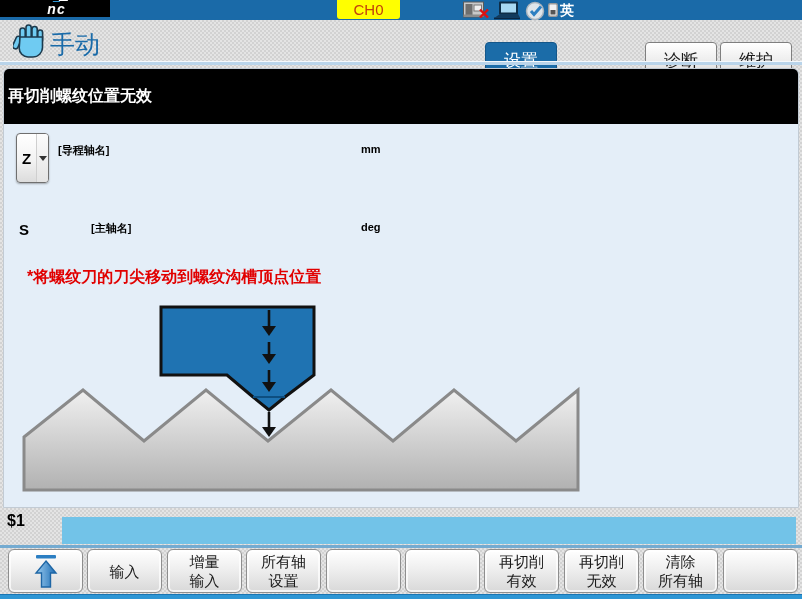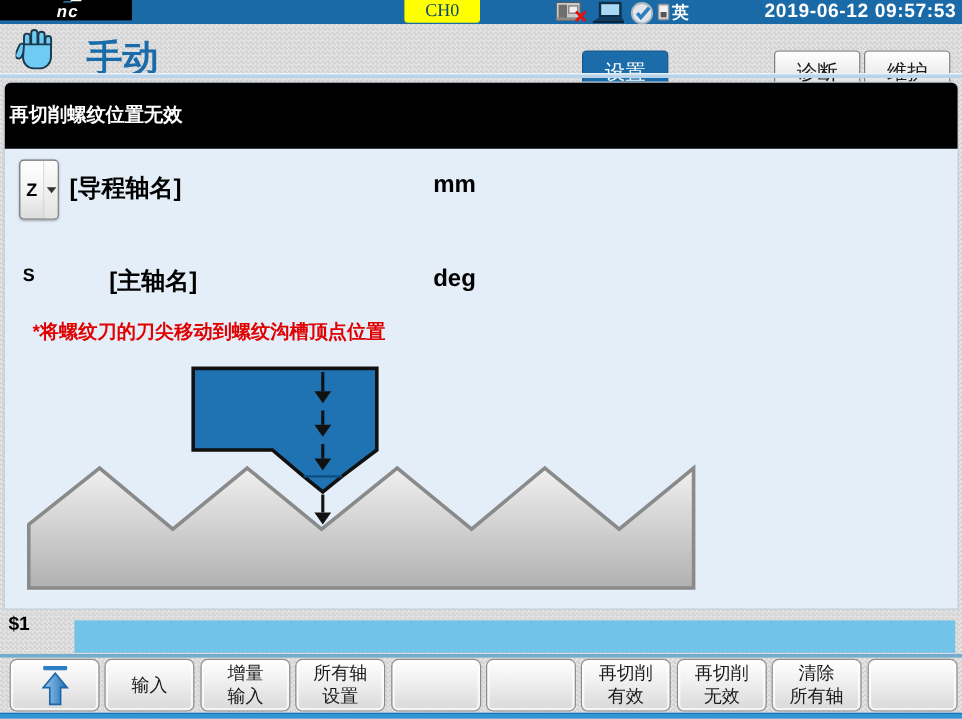--- a/index.html
+++ b/index.html
@@ -17,31 +17,31 @@
   .topbar { left:0; top:0; width:802px; height:20px; background:#1a6aa8; }
   .logo-box { left:0; top:0; width:110px; height:17px; background:#000;
               display:flex; align-items:center;flex-direction:column; }
   .logo-slash { display:inline-block; width:9px; height:12px; background:#fff;
                 transform:skewX(-30deg); margin-left:16px; }
   .logo-blue  { display:inline-block; width:7px; height:12px; background:#2e96d4;
                 transform:skewX(-30deg); margin-left:2px; }
   .logo-text  { color:#fff; font-style:italic; font-weight:bold; font-size:14px;
                 margin-left:3px; letter-spacing:1px; }
   .ch-badge { left:337px; top:0; width:63px; height:19px; background:#ffff00;
-              color:#0c4a6e; font-size:15px; display:flex; align-items:center;
-              justify-content:center; border-radius:0 0 3px 3px;font-family:Liberation Serif, serif; }
+              color:#c2410c; font-size:15px; display:flex; align-items:center;
+              justify-content:center; border-radius:0 0 3px 3px; }
   .tb-icon { top:1px; }
   .lang { left:560px; top:2px; color:#fff; font-weight:bold; font-size:14px; }
   .datetime { right:5px; top:1px; color:#fff; font-weight:bold; font-size:16px;
               letter-spacing:.5px; }
 
   
   .modebar { left:0; top:20px; width:802px; height:43px; }
   .hand { left:13px; top:3px; }
-  .mode-label { left:72px; top:8px; color:#1a6ba9; font-weight:bold; font-size:30px; }
+  .mode-label { left:50px; top:8px; color:#1a6ba9; font-weight:normal; font-size:25px; }
   .tab { top:22px; width:72px; height:36px; border:1px solid #7f7f7f; border-radius:4px;
          background:linear-gradient(#ffffff,#ececec 55%,#d7d7d7);
          color:#1c1c1c; font-size:17px; display:flex; align-items:center;
          justify-content:center; box-shadow:0 1px 0 #fff; cursor:pointer; }
   .tab.active { background:#1b6ca8; color:#fff; border-color:#14578a; }
   .separator { left:0; top:61px; width:802px; height:4px; background:#b9d4ea;
                border-top:1px solid #f4f8fb; }
 
   
   .panel { left:3px; top:68px; width:796px; height:440px; background:#e4eef8;
@@ -53,21 +53,21 @@
            background:linear-gradient(#ffffff,#f3f3f3 55%,#dcdcdc);
            border:1px solid #6f6f6f; border-radius:4px; display:flex;
            box-shadow:0 1px 2px rgba(0,0,0,.3); cursor:pointer; }
   .combo-val { flex:1; display:flex; align-items:center; justify-content:center;
                font-weight:bold; font-size:15px; color:#000; }
   .combo-btn { width:12px; border-left:1px solid #cfcfcf; display:flex; align-items:center;
                justify-content:center; background:linear-gradient(#fcfcfc,#e4e4e4);
                border-radius:0 3px 3px 0; }
   .caret-down { width:0; height:0; border-left:4px solid transparent;
                 border-right:4px solid transparent; border-top:5px solid #333; }
-  .fld { font-weight:bold; font-size:20px; color:#000; }
+  .fld { font-weight:bold; font-size:11px; color:#000; }
   .lbl-lead   { left:54px;  top:74px; }
   .unit-mm    { left:357px; top:74px; }
   .axis-s     { left:15px;  top:152px; font-size:15px; }
   .lbl-spindle{ left:44px;  top:152px;padding-left:43px; }
   .unit-deg   { left:357px; top:152px; }
   .note { left:23px; top:198px; color:#e10000; font-weight:bold; font-size:16px; }
   .diagram { left:0; top:231px; }
 
   
   .status-label { left:7px; top:512px; font-weight:bold; font-size:16px; color:#000; }
@@ -110,21 +110,20 @@
   </svg>
   <svg class="abs tb-icon" style="left:524px" width="24" height="20" viewBox="0 0 24 20">
     <circle cx="11" cy="10" r="8.5" fill="#dfe5ea" stroke="#aab4bd" stroke-width="1.5"></circle>
     <path d="M7 10 l3 3.5 l7 -8" stroke="#2d7fc1" stroke-width="3" fill="none"></path>
   </svg>
   <svg class="abs" style="left:548px; top:3px" width="10" height="14" viewBox="0 0 10 14">
     <rect x="0.75" y="0.75" width="8.5" height="12.5" rx="1.5" fill="#f2f2f2" stroke="#9a9a9a" stroke-width="1.5"></rect>
     <rect x="2.5" y="7" width="5" height="4.5" fill="#555"></rect>
   </svg>
   <span class="abs lang">英</span>
-  <span class="abs datetime">2019-06-12 09:57:53</span>
 </div>
 
 <div class="abs modebar">
   <svg class="abs hand" width="34" height="38" viewBox="0 0 34 38">
     <g fill="#6fcbf2" stroke="#1c3a4d" stroke-width="1.6">
       <rect x="1.5" y="13" width="5.5" height="13" rx="2.7" transform="rotate(24 4 19)"></rect>
       <rect x="7" y="5" width="5.2" height="15" rx="2.6"></rect>
       <rect x="13" y="2" width="5.2" height="17" rx="2.6"></rect>
       <rect x="19" y="3.5" width="5.2" height="15" rx="2.6"></rect>
       <rect x="24.8" y="7" width="4.8" height="12" rx="2.4"></rect>

